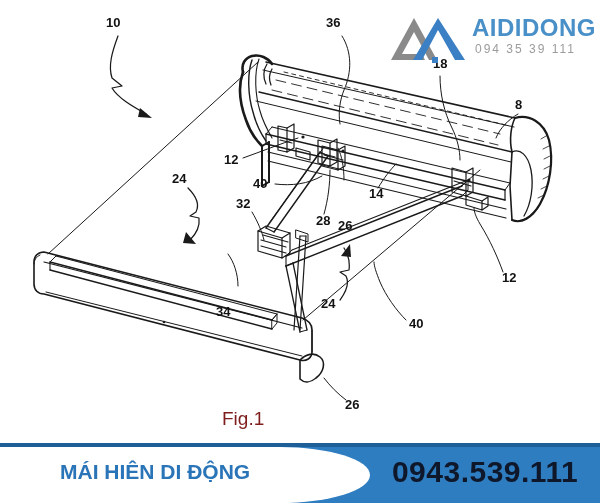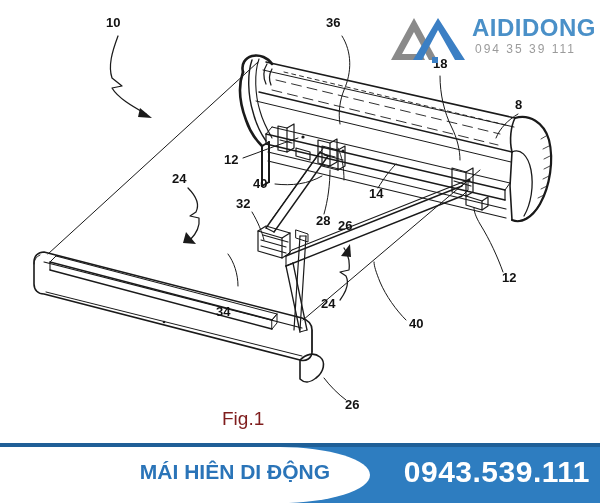--- a/index.html
+++ b/index.html
@@ -134,39 +134,39 @@
     height: 56px;
     background: #ffffff;
     border-top-right-radius: 180px 56px;
     border-bottom-right-radius: 180px 56px;
   }
   #banner-left-text {
     position: absolute;
     left: 60px;
     top: 14px;
     width: 270px;
-    text-align: right;
+    text-align: left;
     font-family: "Liberation Sans", sans-serif;
     font-size: 21px;
     font-weight: bold;
     color: #2a74b8;
     white-space: nowrap;
     letter-spacing: 0px;
     line-height: 30px;
   }
   #banner-right-text {
     position: absolute;
     left: 380px;
     top: 11px;
     width: 210px;
-    text-align: right;
+    text-align: center;
     font-family: "Liberation Sans", sans-serif;
     font-size: 30px;
     font-weight: bold;
-    color: #ffffff;
+    color: #0f172a;
     white-space: nowrap;
     letter-spacing: 0.5px;
     line-height: 36px;
   }
 </style>
 </head>
 <body>
 
 <div id="page">
 

